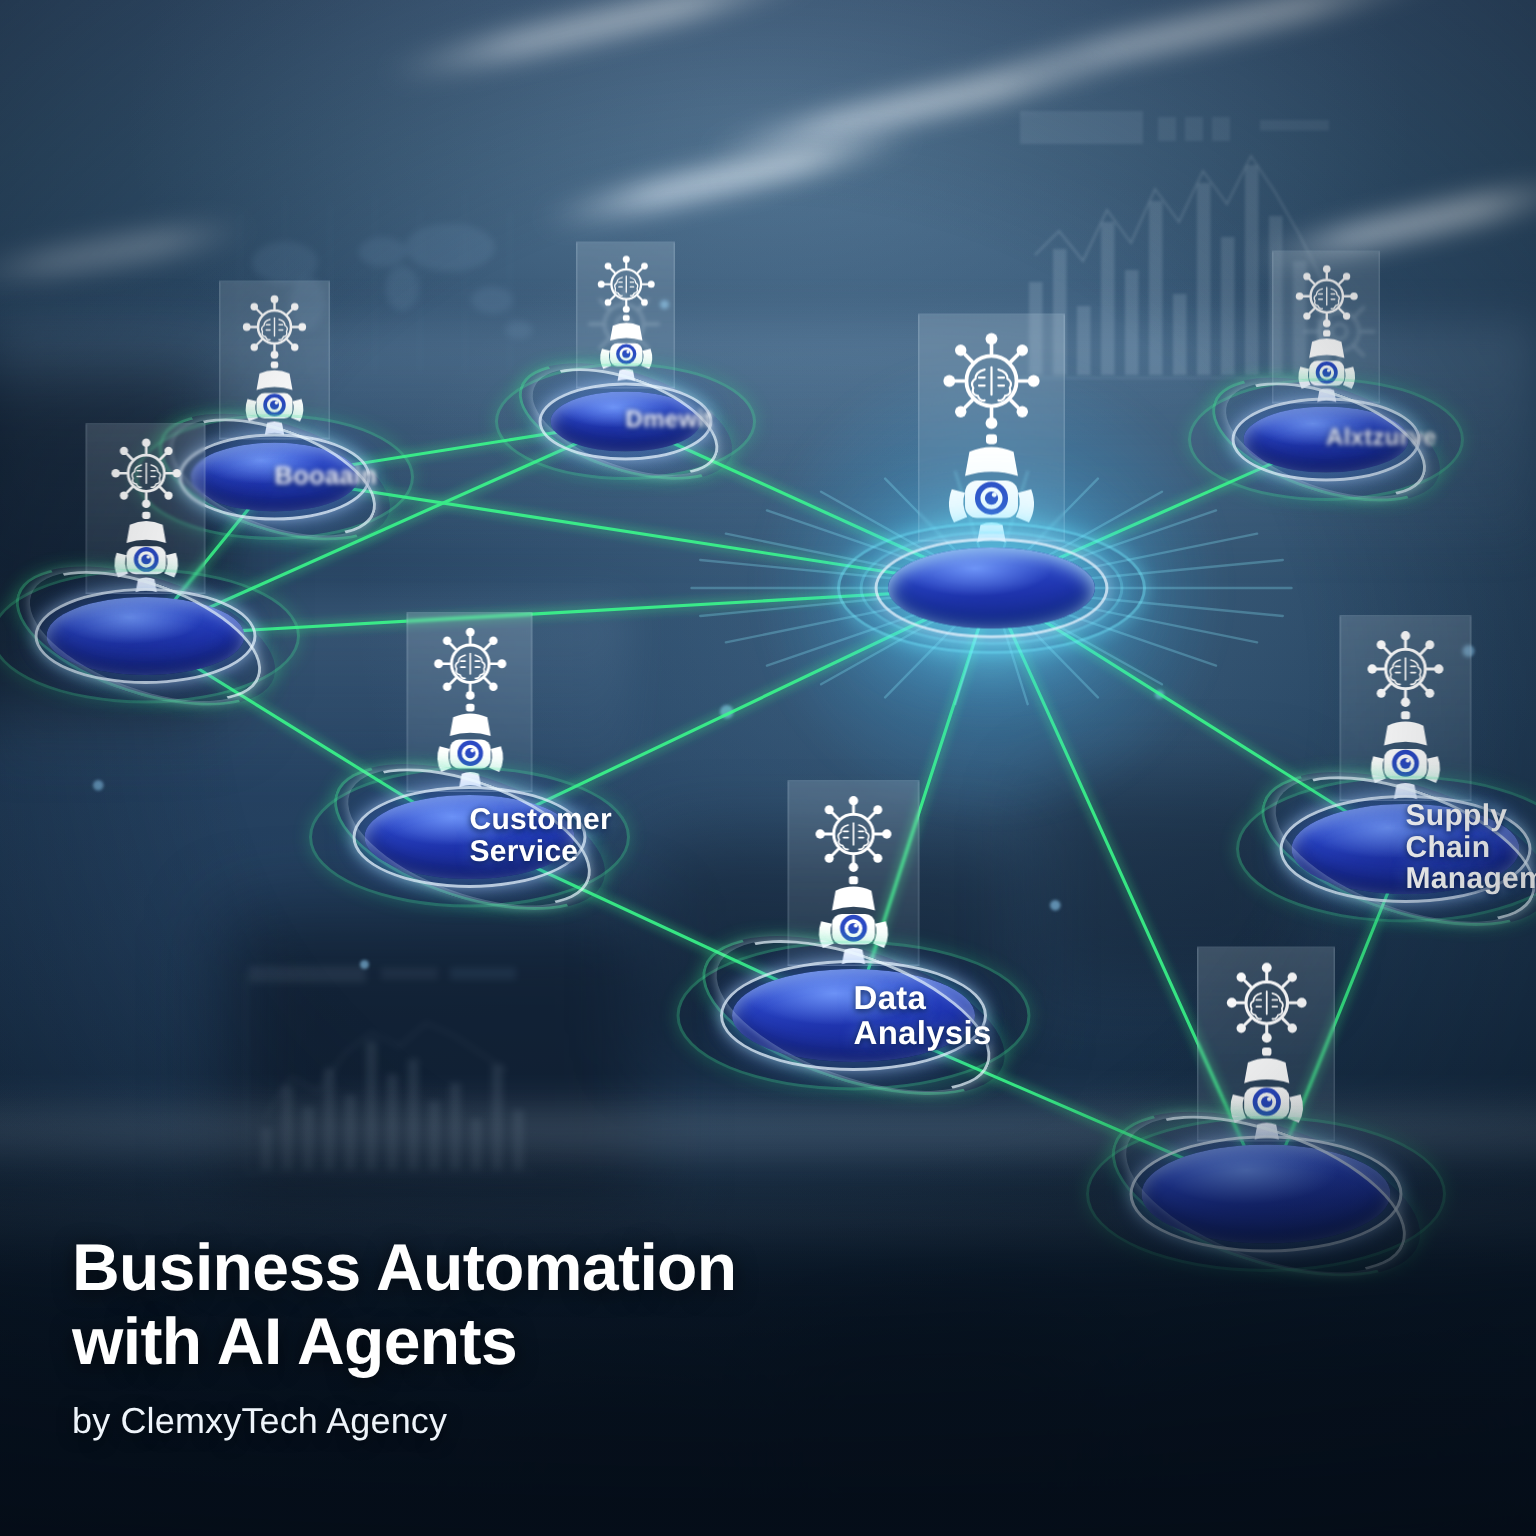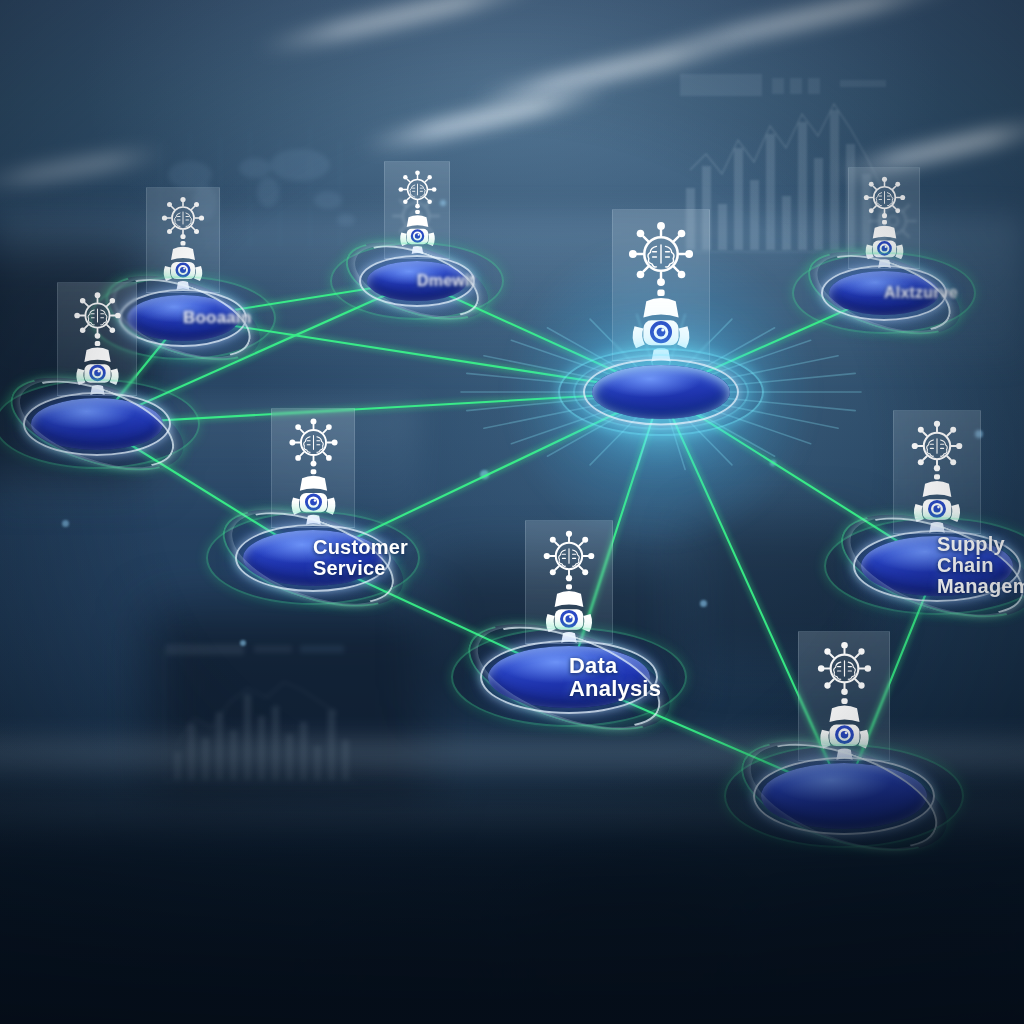--- a/index.html
+++ b/index.html
@@ -783,14 +783,21 @@
     <div class="disc" style="width:166px;height:66px"></div>
     <div class="disc-rim" style="width:178px;height:74px"></div>
     <div class="ring w dash" style="width:192px;height:81px;transform:translate(-50%,-50%) rotate(200deg)"></div>
 
   </div>
     </div>
 
   <div class="vignette"></div>
   <div class="bottom-dark"></div>
 
+  <div id="titleblock">
+    <h1 id="title">
+      <span>Business Automation</span><br>
+      <span>with AI Agents</span>
+    </h1>
+    <div id="subtitle">by ClemxyTech Agency</div>
+  </div>
 
 </div>
 
 </body></html>

